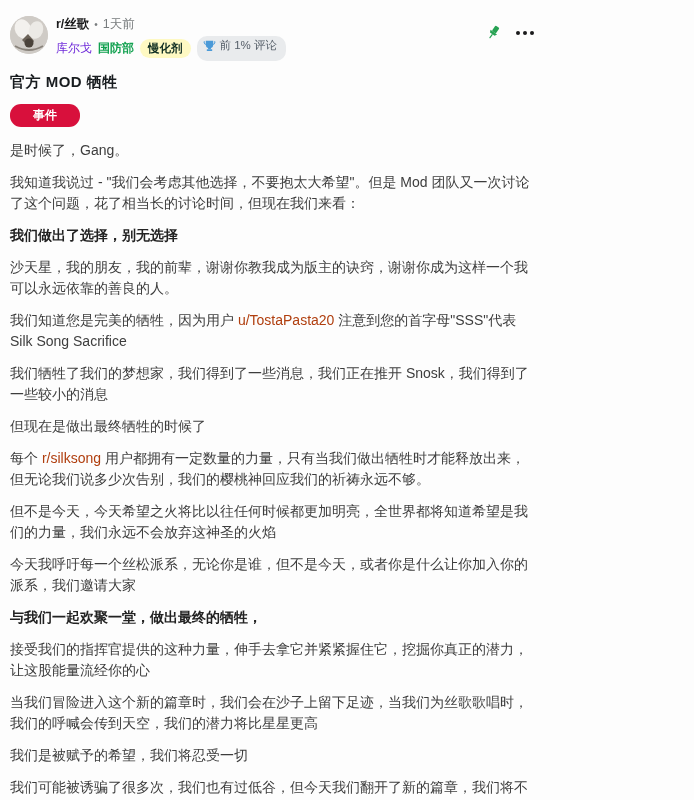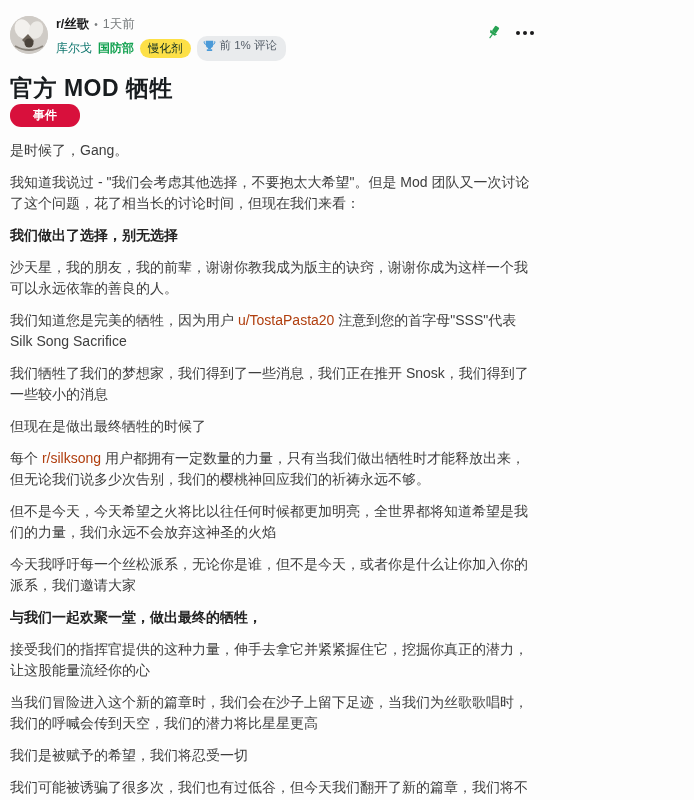--- a/index.html
+++ b/index.html
@@ -16,40 +16,40 @@
   .avatar {
     width: 38px; height: 38px; border-radius: 50%;
     overflow: hidden; flex: 0 0 38px; background: #cfcbc6;
   }
   .head-meta { margin-left: 8px; flex: 1; }
   .meta-line1 { display: flex; align-items: center; gap: 5px; font-size: 12.5px; line-height: 17px; }
   .subreddit { font-weight: bold; color: #1a1a1b; }
   .dot-sep { color: #787c7e; font-size: 10px; }
   .post-time { color: #787c7e; }
   .meta-line2 { display: flex; align-items: center; gap: 6px; margin-top: 3px; font-size: 12px; }
-  .author-name { color: #0f766e; font-family: Liberation Serif, serif; }
+  .author-name { color: #6d28d9; font-family: Liberation Serif, serif; }
   .flair-green { color: #12a150; font-weight: bold; text-align: center; }
   .badge-teal {
-    background: #fde047; color: #0c2b20; font-weight: normal;
+    background: #fef9c3; color: #0c2b20; font-weight: bold;
     border-radius: 10px; padding: 2px 8px; font-size: 11.5px; text-align: right;
   }
   .badge-top {
     background: #e9ebed; color: #57606a;
     border-radius: 10px; padding: 2px 9px 8px 6px; font-size: 11.5px;
     display: inline-flex; align-items: center; gap: 4px;
   }
   .head-actions { display: flex; align-items: center; gap: 12px; padding-top: 8px; }
   .pin-icon svg { display: block; }
   .more-btn { display: flex; gap: 3px; align-items: center; padding: 4px 2px; cursor: pointer; }
   .more-btn i { width: 4px; height: 4px; border-radius: 50%; background: #1a1a1b; display: block; }
 
   
   .post-title {
-    font-size: 23px; font-weight: bold; color: #181c1f;
-    margin: 12px 0 0 0; letter-spacing: 0.5px;
+    font-size: 15px; font-weight: bold; color: #181c1f;
+    margin: 12px 0 12px 0; letter-spacing: 0.5px;
   }
   .post-flair {
     display: inline-block; background: #d8103c; color: #fff;
     font-size: 12px; font-weight: bold; border-radius: 11px;
     padding: 3px 23px; margin-bottom: 2px;
   }
 
   
   .post-body { font-size: 14px; color: #3d3d3d; }
   .post-body p { line-height: 21px; margin: 11px 0; }

